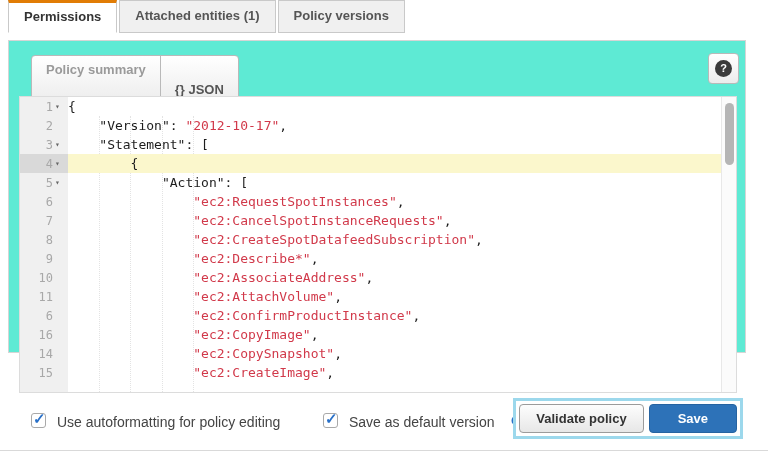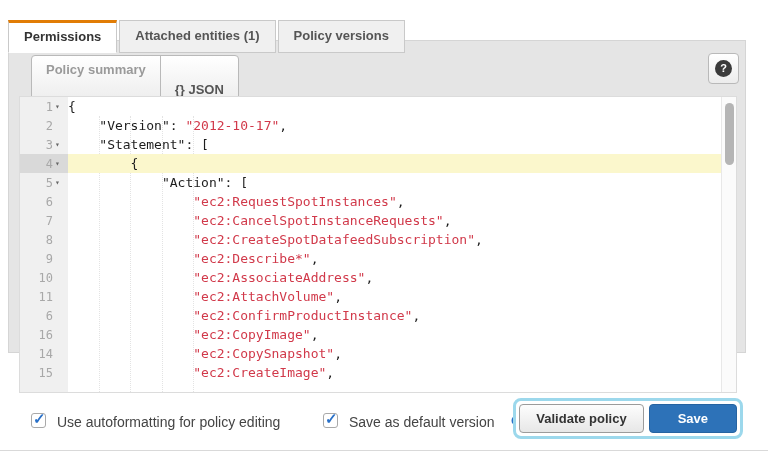--- a/index.html
+++ b/index.html
@@ -1,29 +1,29 @@
 <!DOCTYPE html>
 <html><head>
 <meta charset="utf-8">
 <style>
   * { margin:0; padding:0; box-sizing:border-box; }
   html,body { width:768px; height:460px; background:#ffffff; font-family:"Liberation Sans", sans-serif; overflow:hidden; }
   .stage { position:relative; width:768px; height:460px; background:#fff; }
 
   
-  .tabbar { position:absolute; left:8px; top:20px; height:33px; display:flex; z-index:3; }
+  .tabbar { position:absolute; left:8px; top:0; height:33px; display:flex; z-index:3; }
   .tab { height:33px; line-height:30px; padding:0 15px; font-size:13px; font-weight:bold; color:#555;
          background:#f0f0f0; border:1px solid #c9c9c9; border-left:none; cursor:pointer; }
   .tab:first-child { border-left:1px solid #c9c9c9; }
   .tab.active { background:#fff; color:#333; border-top:3px solid #e17c05; line-height:27px;
                 border-bottom:1px solid #fff; margin-bottom:-1px; }
   .tab + .tab { margin-left:2px; border-left:1px solid #c9c9c9;text-align:right; }
 
   
-  .panel { position:absolute; left:8px; top:40px; width:738px; height:313px; background:#e5e5e5;
+  .panel { position:absolute; left:8px; top:40px; width:738px; height:313px; background:#5eead4;
            border:1px solid #d5d5d5; }
 
   
   .btn-group { position:absolute; left:22px; top:14px; display:flex; border:1px solid #b9b9b9;
                border-radius:4px; overflow:hidden; background:linear-gradient(#ffffff,#ececec); }
   .btn-group .tbtn { padding:6px 14px; font-size:13px; font-weight:bold; cursor:pointer; background:transparent; }
   .tbtn.summary { color:#9a9a9a; border-right:1px solid #b9b9b9; }
   .tbtn.json { color:#555;margin-top:20px; }
   .help-btn { position:absolute; right:6px; top:12px; width:31px; height:31px; border:1px solid #b9b9b9;
               border-radius:4px; background:linear-gradient(#ffffff,#ececec); cursor:pointer;
@@ -54,21 +54,21 @@
   .footer { position:absolute; left:0; right:0; top:356px; height:48px; }
   .cb { position:absolute; width:15px; height:15px; background:#fff; border:1px solid #a9a9a9;
         border-radius:3px; cursor:pointer; }
   .cb .mark { position:absolute; left:1px; top:-4px; color:#2970c8; font-size:15px; font-weight:bold; }
   .cb1 { left:22px; top:16px; }
   .cb2 { left:314px; top:16px; }
   .cb-label { position:absolute; top:17px; font-size:14px; color:#444; }
   .lab1 { left:48px; }
   .lab2 { left:340px; }
   .cancel { position:absolute; left:502px; top:16px; font-size:13px; font-weight:bold; color:#2970c8; cursor:pointer; }
-  .action-group { position:absolute; right:2px; top:1px; border:3px solid #9cd8ec; border-radius:8px;
+  .action-group { position:absolute; right:2px; top:1px; border:3px solid #9cd8ec; border-radius:0;
                   padding:3px; display:flex; gap:5px; background:#fff; }
   .btn { height:29px; border-radius:4px; font-size:13px; font-weight:bold; cursor:pointer;
          display:flex; align-items:center; justify-content:center; }
   .btn.validate { padding:0 16px; background:linear-gradient(#fdfdfd,#e7e7e7); border:1px solid #9b9b9b; color:#333; }
   .btn.save { padding:0 28px; background:#2d72b8; border:1px solid #2663a1; color:#fff; }
 
   .page-divider { position:absolute; left:0; top:450px; width:768px; height:1px; background:#d9d9d9; }
 </style>
 </head>
 <body>

